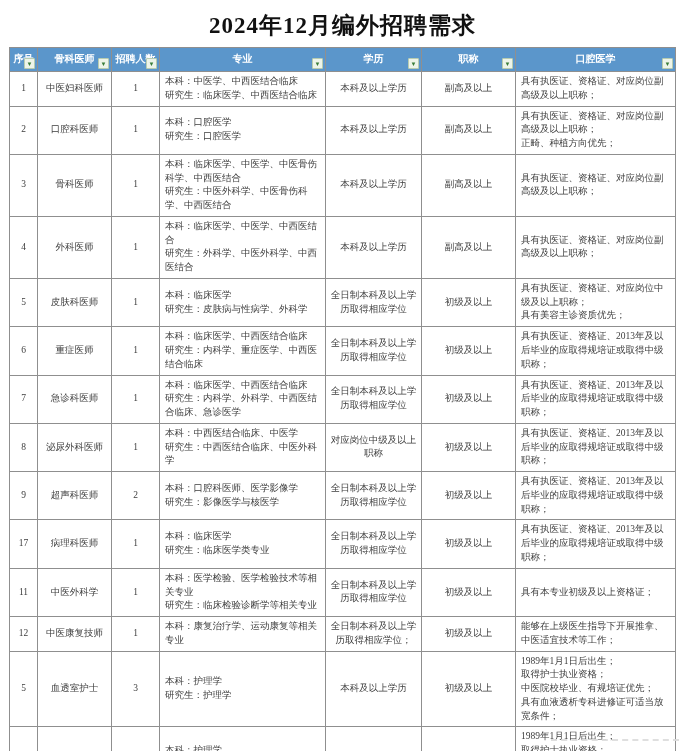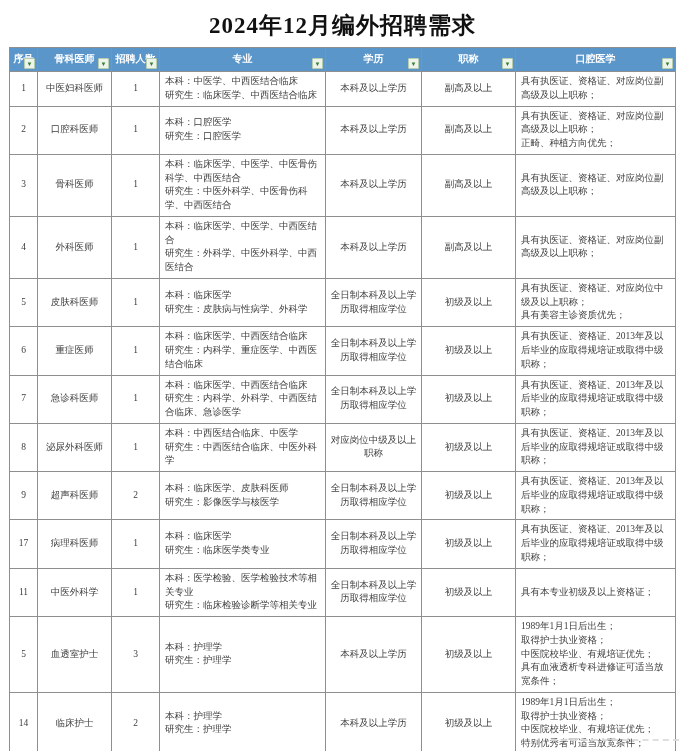--- a/index.html
+++ b/index.html
@@ -157,21 +157,21 @@
           <td class="c3">本科：中西医结合临床、中医学
 研究生：中西医结合临床、中医外科学</td>
           <td class="c4">对应岗位中级及以上职称</td>
           <td class="c5">初级及以上</td>
           <td class="c6">具有执医证、资格证、2013年及以后毕业的应取得规培证或取得中级职称；</td>
         </tr>
         <tr class="data-row">
           <td class="c0">9</td>
           <td class="c1">超声科医师</td>
           <td class="c2">2</td>
-          <td class="c3">本科：临床医学、皮肤科医师
+          <td class="c3">本科：口腔科医师、医学影像学
 研究生：影像医学与核医学</td>
           <td class="c4">全日制本科及以上学历取得相应学位</td>
           <td class="c5">初级及以上</td>
           <td class="c6">具有执医证、资格证、2013年及以后毕业的应取得规培证或取得中级职称；</td>
         </tr>
         <tr class="data-row">
           <td class="c0">17</td>
           <td class="c1">病理科医师</td>
           <td class="c2">1</td>
           <td class="c3">本科：临床医学
@@ -182,20 +182,29 @@
         </tr>
         <tr class="data-row">
           <td class="c0">11</td>
           <td class="c1">中医外科学</td>
           <td class="c2">1</td>
           <td class="c3">本科：医学检验、医学检验技术等相关专业
 研究生：临床检验诊断学等相关专业</td>
           <td class="c4">全日制本科及以上学历取得相应学位</td>
           <td class="c5">初级及以上</td>
           <td class="c6">具有本专业初级及以上资格证；</td>
+        </tr>
+        <tr class="data-row">
+          <td class="c0">12</td>
+          <td class="c1">中医康复技师</td>
+          <td class="c2">1</td>
+          <td class="c3">本科：康复治疗学、运动康复等相关专业</td>
+          <td class="c4">全日制本科及以上学历取得相应学位；</td>
+          <td class="c5">初级及以上</td>
+          <td class="c6">能够在上级医生指导下开展推拿、中医适宜技术等工作；</td>
         </tr>
         <tr class="data-row">
           <td class="c0">5</td>
           <td class="c1">血透室护士</td>
           <td class="c2">3</td>
           <td class="c3">本科：护理学
 研究生：护理学</td>
           <td class="c4">本科及以上学历</td>
           <td class="c5">初级及以上</td>
           <td class="c6">1989年1月1日后出生；

